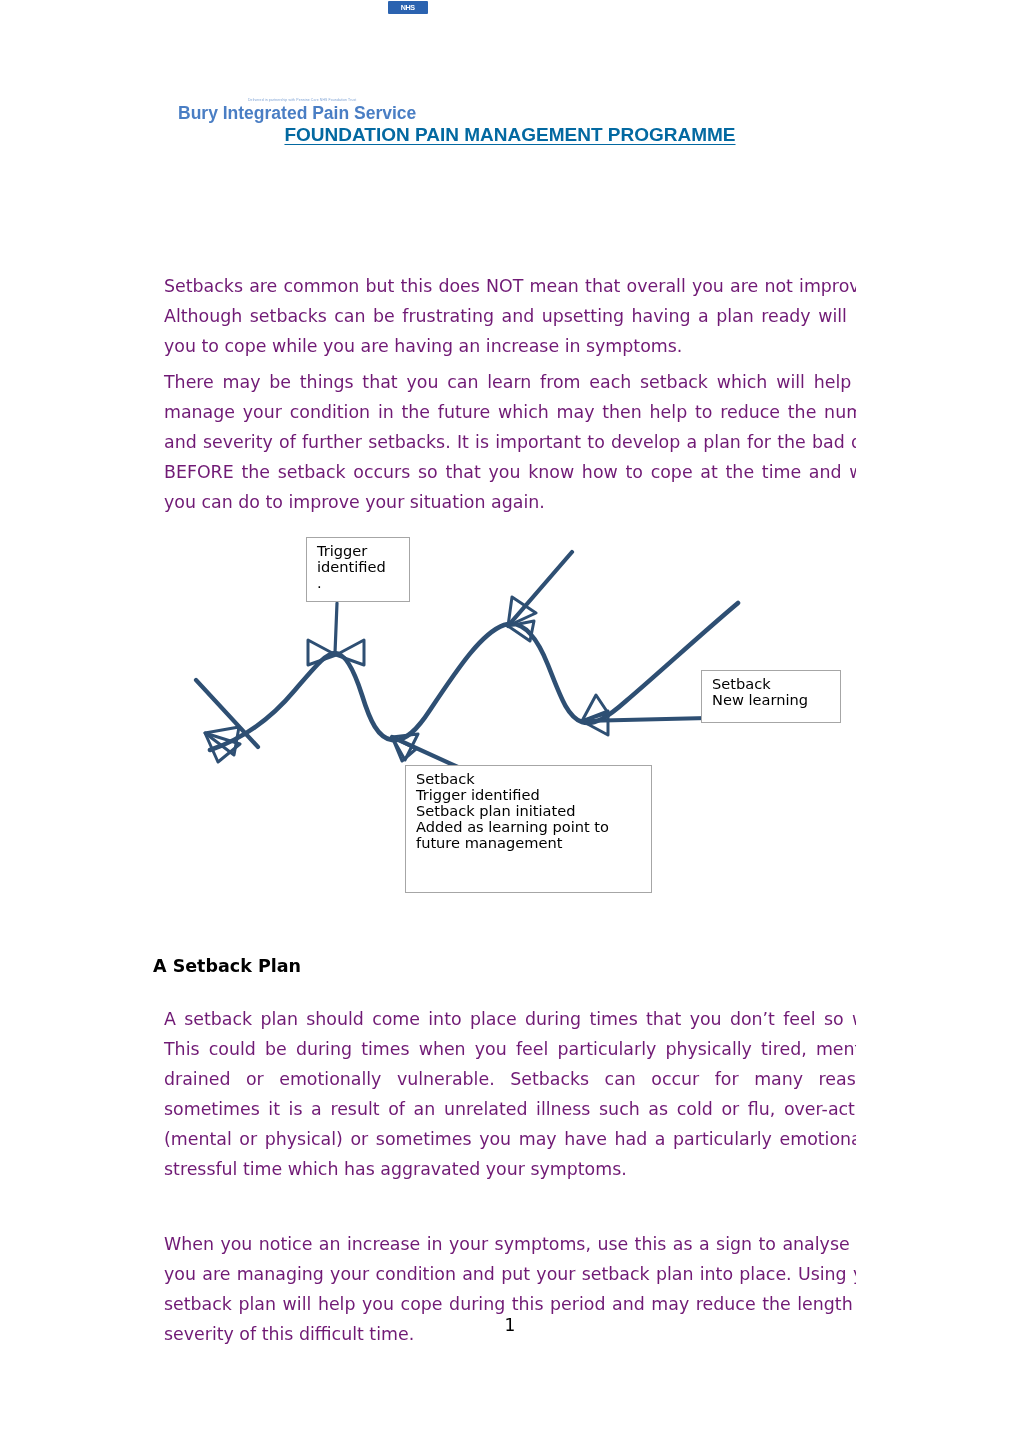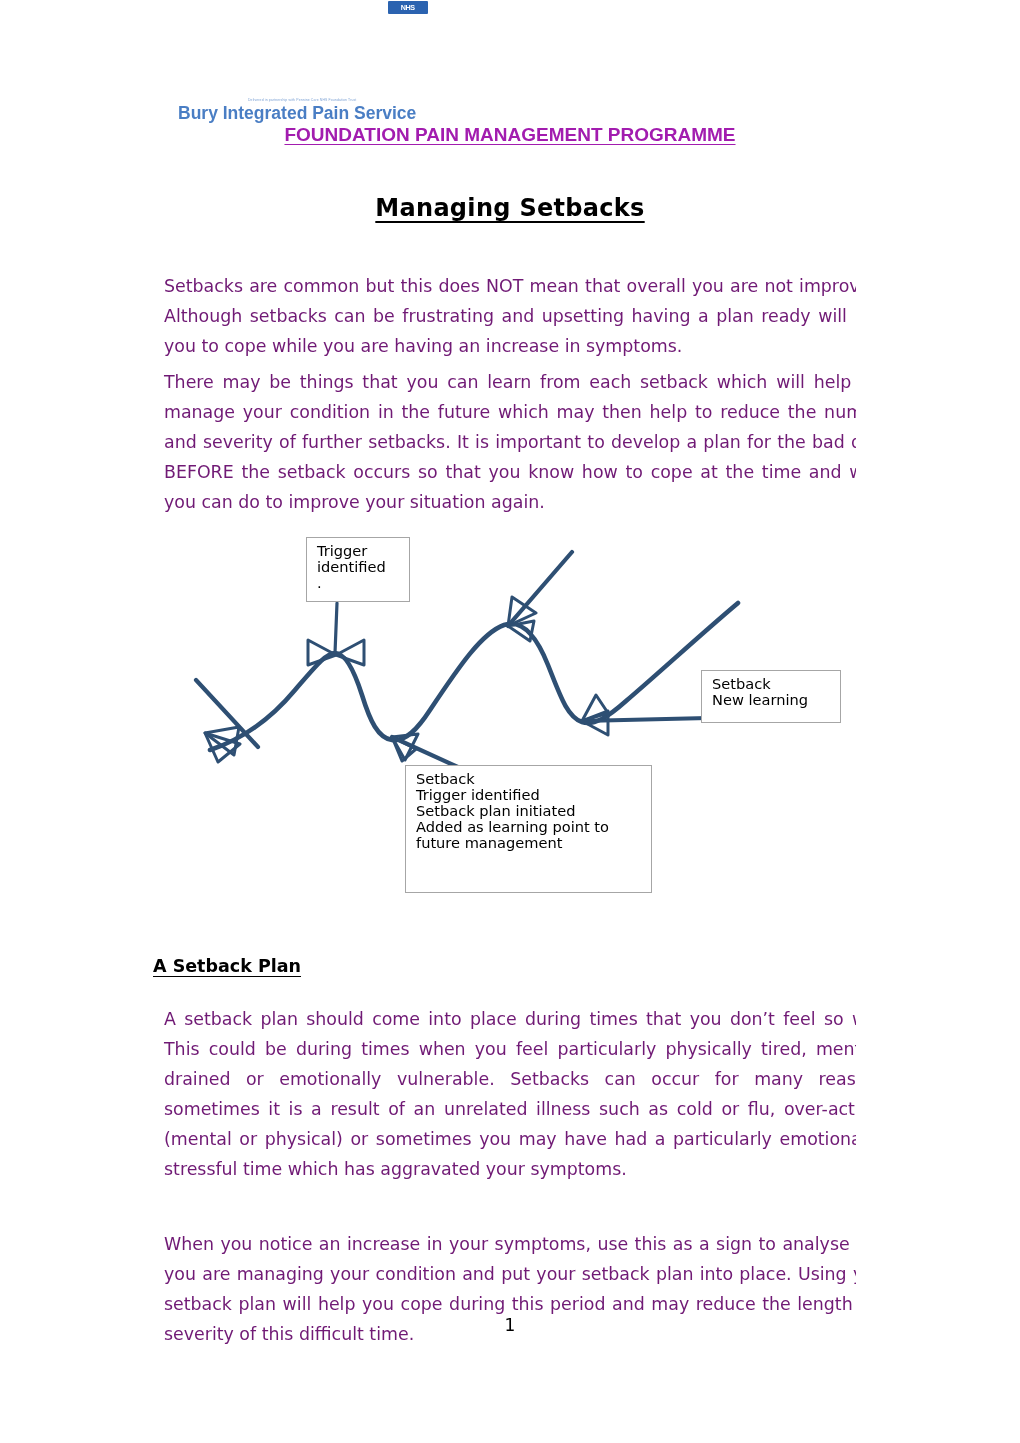--- a/index.html
+++ b/index.html
@@ -66,21 +66,21 @@
 
   .doc-header {
     position: absolute;
     left: 0;
     top: 124px;
     width: 1020px;
     text-align: center;
     font-family: "Liberation Sans", sans-serif;
     font-weight: bold;
     font-size: 19px;
-    color: #a21caf;
+    color: #0369a1;
   }
   .doc-header .u {
     text-decoration: underline;
     text-underline-offset: 3px;
   }
 
   .doc-title {
     position: absolute;
     left: 0;
     top: 194px;
@@ -109,21 +109,20 @@
   }
 
   .section-head {
     position: absolute;
     left: 153px;
     font-family: "DejaVu Sans", sans-serif;
     font-weight: bold;
     font-size: 17.5px;
   }
   .section-head .u {
-    text-decoration: underline;
     text-underline-offset: 4px;
   }
 
   .page-number {
     position: absolute;
     left: 0;
     top: 1315px;
     width: 1020px;
     text-align: center;
     font-family: "DejaVu Sans", sans-serif;
@@ -171,23 +170,20 @@
 
   <div class="logo-block">
     <div class="logo-strapline">Delivered in partnership with Pennine Care NHS Foundation Trust</div>
     <div class="logo-title">Bury Integrated Pain Service</div>
   </div>
 
   <div class="doc-header">
     <span class="u">FOUNDATION PAIN MANAGEMENT PROGRAMME</span>
   </div>
 
-  <div class="doc-title">
-    <span class="u">Managing Setbacks </span>
-  </div>
 
   <div class="para" style="top:271px;">Setbacks are common but this does NOT mean that overall you are not improving.  Although setbacks can be frustrating and upsetting having a plan ready will help you to cope while you are having an increase in symptoms.</div>
 
   <div class="para" style="top:367px;">There may be things that you can learn from each setback which will help you manage your condition in the future which may then help to reduce the number and severity of further setbacks.  It is important to develop a plan for the bad days BEFORE the setback occurs so that you know how to cope at the time and what you can do to improve your situation again.</div>
 
   <div id="diagram">
     <svg width="760" height="370" viewBox="0 0 760 370" fill="none" xmlns="http://www.w3.org/2000/svg">
 
       <path d="M 80 225 C 110 215, 140 195, 165 165 C 185 142, 196 128, 205 128
                C 215 128, 224 145, 232 170 C 240 196, 248 213, 262 215

